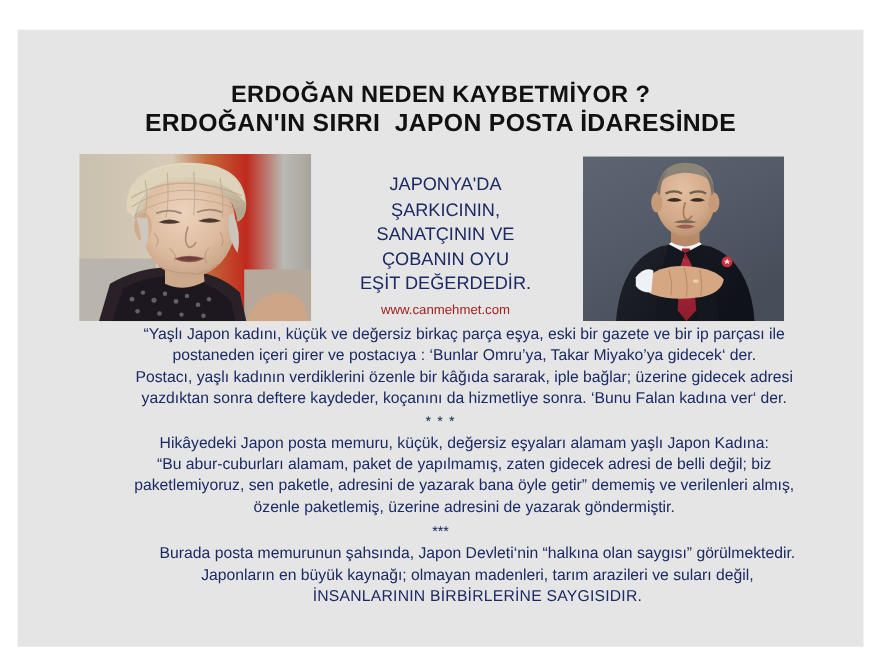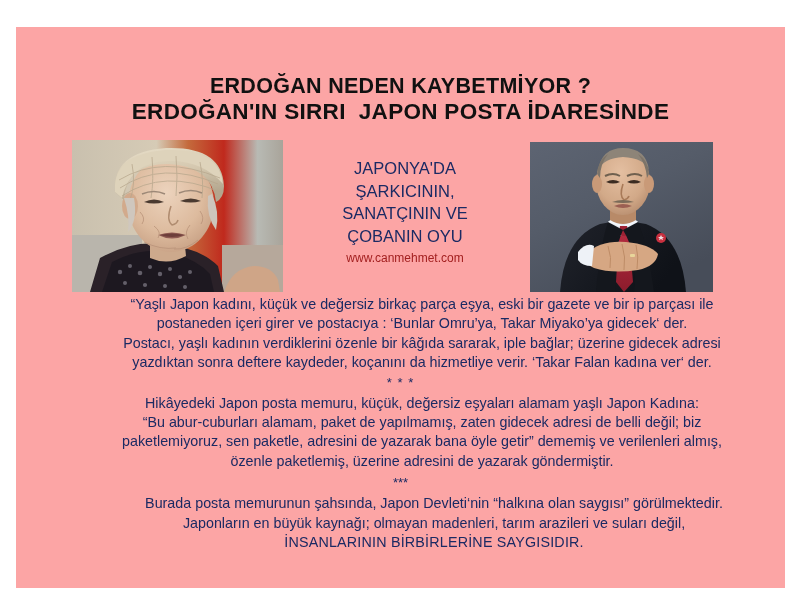--- a/index.html
+++ b/index.html
@@ -13,21 +13,21 @@
   body {
     font-family: "Liberation Sans", sans-serif;
   }
 
   .poster {
     position: absolute;
     left: 16px;
     top: 27px;
     width: 769px;
     height: 561px;
-    background: #fca5a5;
+    background: #e5e5e5;
     overflow: hidden;
   }
 
   
   .title-block {
     position: absolute;
     left: 0;
     top: 46px;
     width: 769px;
     text-align: center;
@@ -223,20 +223,21 @@
 
       <path d="M152 152 Q160 128 182 126 Q200 126 206 140 L208 152 Z" fill="#cfa587"></path>
     </svg>
   </div>
 
   <div class="center-block">
     <span class="center-line">JAPONYA'DA</span>
     <span class="center-line">ŞARKICININ,</span>
     <span class="center-line">SANATÇININ VE</span>
     <span class="center-line">ÇOBANIN OYU</span>
+    <span class="center-line">EŞİT DEĞERDEDİR.</span>
     <span class="center-url">www.canmehmet.com</span>
   </div>
 
   <div class="photo photo-right">
     <svg class="photo-inner" viewBox="0 0 183 150" preserveAspectRatio="none">
       <defs>
         <linearGradient id="rbg" x1="0" y1="0" x2="0.6" y2="1">
           <stop offset="0%" stop-color="#5d6472"></stop>
           <stop offset="45%" stop-color="#555c69"></stop>
           <stop offset="100%" stop-color="#474d59"></stop>
@@ -310,21 +311,21 @@
       <path d="M48 110 Q56 100 64 104 L62 124 Q52 124 48 118 Z" fill="#eef2f7"></path>
     </svg>
   </div>
 
   <div class="body-wrap">
 
     <div class="para p1">
       <span class="pline">“Yaşlı Japon kadını, küçük ve değersiz birkaç parça eşya, eski bir gazete ve bir ip parçası ile</span>
       <span class="pline">postaneden içeri girer ve postacıya : ‘Bunlar Omru’ya, Takar Miyako’ya gidecek‘ der.</span>
       <span class="pline">Postacı, yaşlı kadının verdiklerini özenle bir kâğıda sararak, iple bağlar; üzerine gidecek adresi</span>
-      <span class="pline">yazdıktan sonra deftere kaydeder, koçanını da hizmetliye verir. ‘Takar Falan kadına ver‘ der.</span>
+      <span class="pline">yazdıktan sonra deftere kaydeder, koçanını da hizmetliye sonra. ‘Bunu Falan kadına ver‘ der.</span>
     </div>
 
     <span class="divider">* * *</span>
 
     <div class="para p2">
       <span class="pline">Hikâyedeki Japon posta memuru, küçük, değersiz eşyaları alamam yaşlı Japon Kadına:</span>
       <span class="pline">“Bu abur-cuburları alamam, paket de yapılmamış, zaten gidecek adresi de belli değil; biz</span>
       <span class="pline">paketlemiyoruz, sen paketle, adresini de yazarak bana öyle getir” dememiş ve verilenleri almış,</span>
       <span class="pline">özenle paketlemiş, üzerine adresini de yazarak göndermiştir.</span>
     </div>

